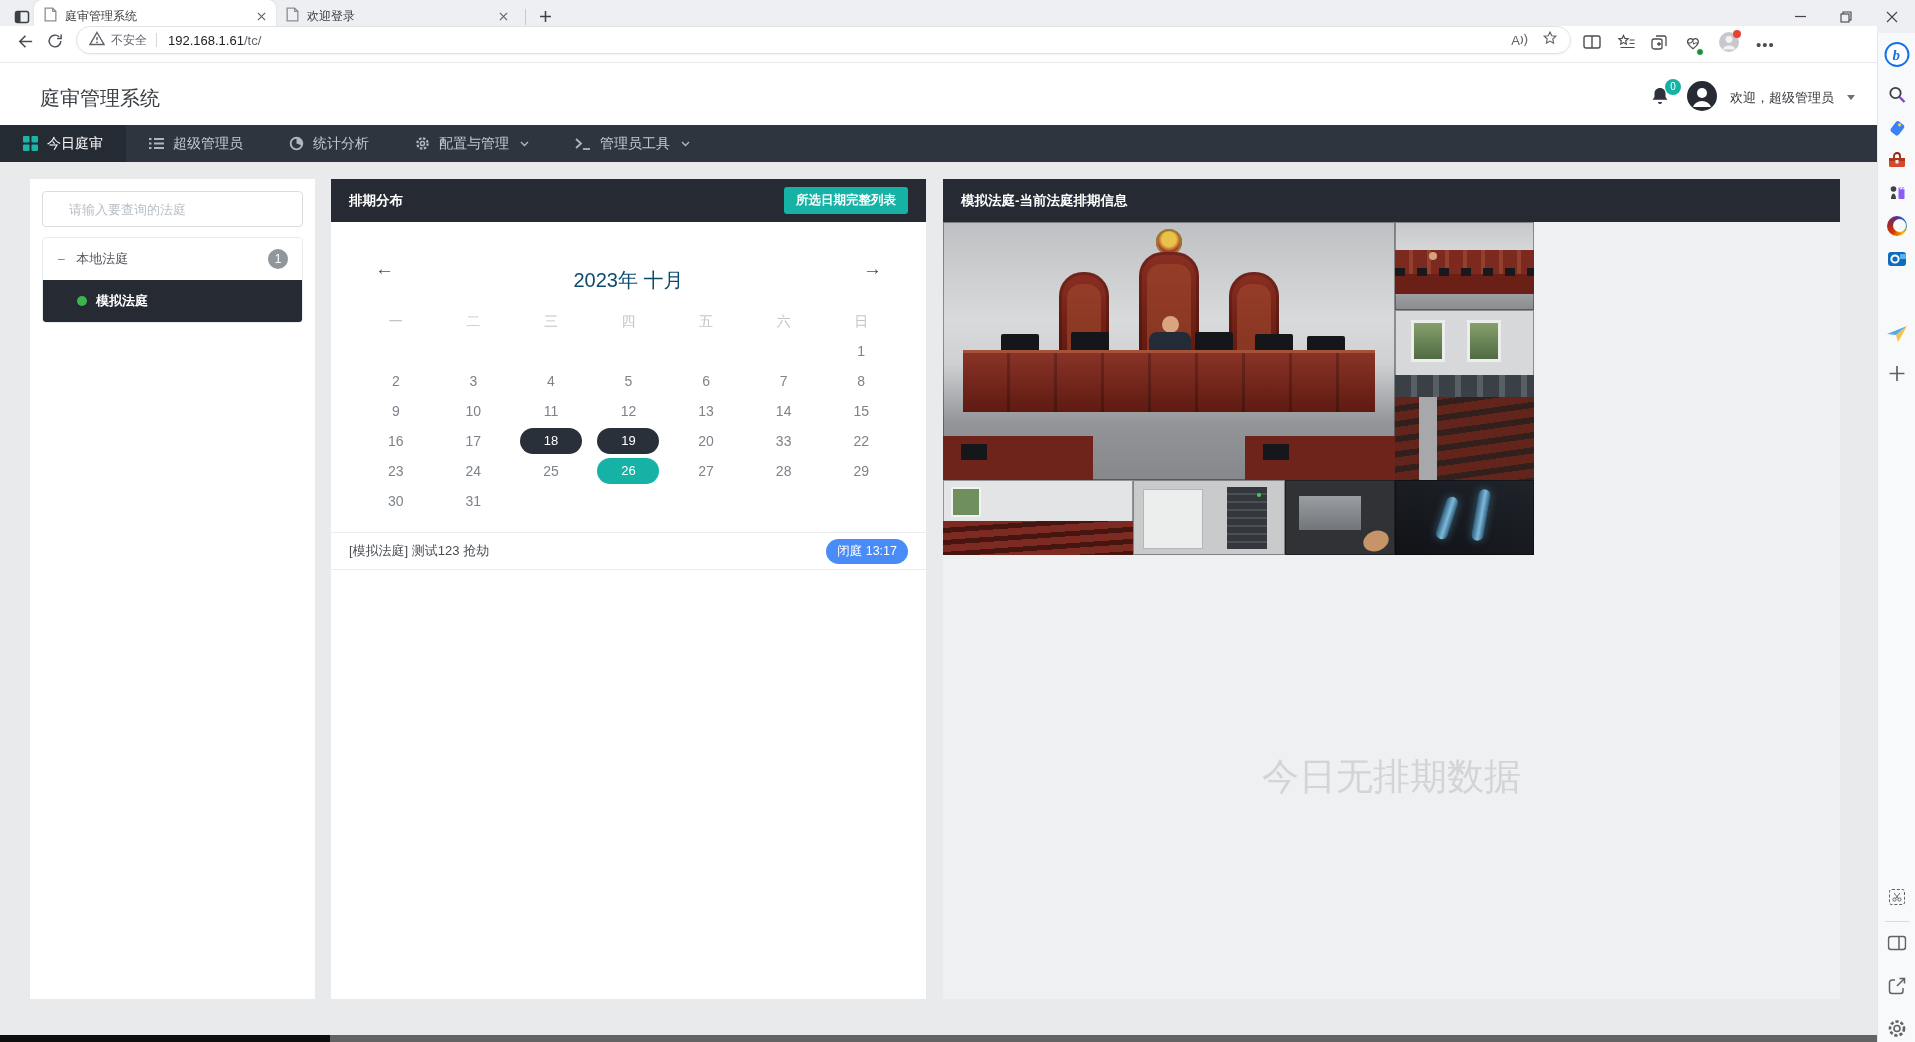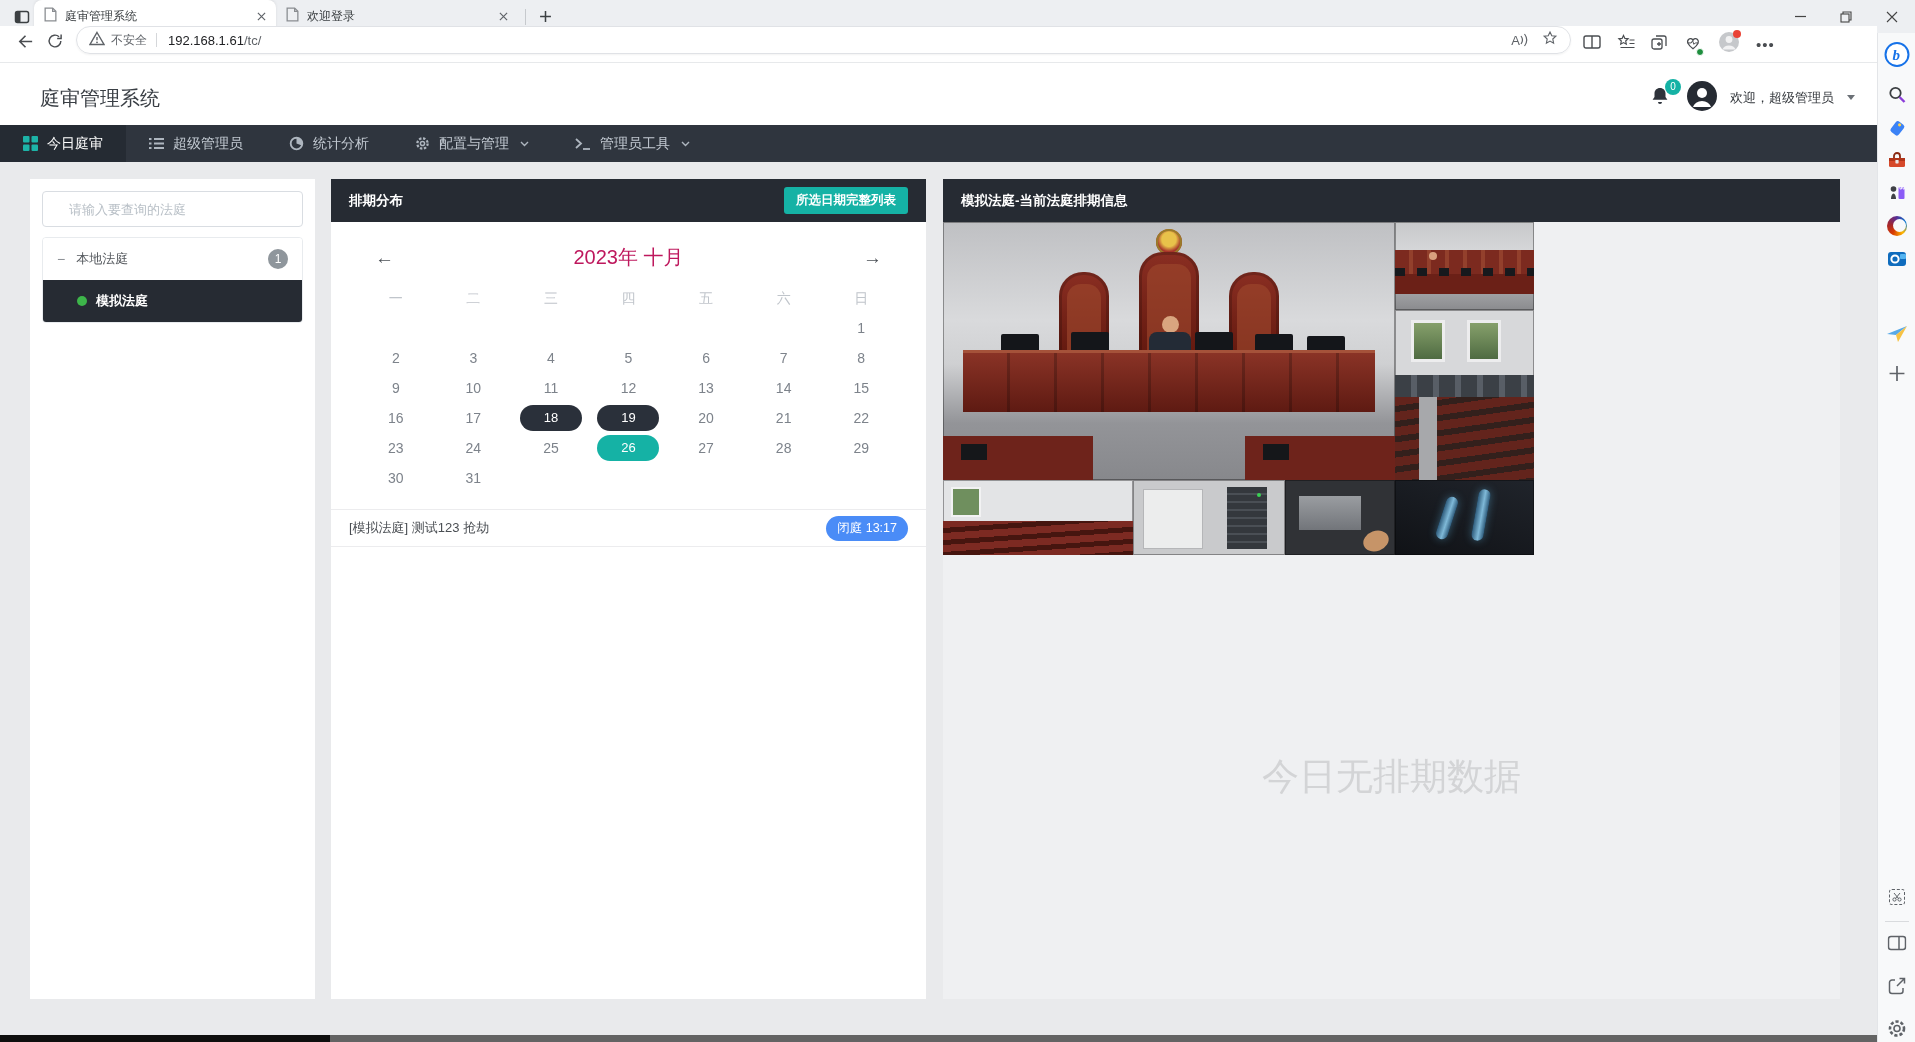--- a/index.html
+++ b/index.html
@@ -70,21 +70,21 @@
   .court-item{height:42px;background:#262b33;color:#fff;display:flex;align-items:center;padding-left:34px;font-size:13px;
     font-weight:bold;gap:9px;}
   .dot{width:10px;height:10px;border-radius:50%;background:#3db54a;}
 
   
   .card-cal{left:331px;top:17px;width:595px;height:820px;}
   .full-btn{background:#15b2a5;color:#fff;font-size:12.5px;font-weight:bold;padding:5px 12px;border-radius:3px;border:none;
     font-family:"Liberation Sans",sans-serif;}
   .month-row{display:flex;align-items:center;justify-content:space-between;padding:22px 44px 12px;}
   .m-arrow{font-size:19px;color:#4a4f55;}
-  .m-title{font-size:20px;color:#be185d;}
+  .m-title{font-size:20px;color:#0c4a6e;margin-top:23px;}
   .cal-week,.cal-days{display:grid;grid-template-columns:repeat(7,1fr);padding:0 26px;}
   .cal-week .wd{height:30px;line-height:30px;text-align:center;color:#c0c5cb;font-size:14px;}
   .cal-days .cell{height:30px;display:flex;align-items:center;justify-content:center;font-size:14px;color:#7d838b;}
   .pill{width:62px;height:26px;border-radius:13px;line-height:26px;text-align:center;color:#fff;font-size:13px;}
   .pill.dark{background:#2a303a;}
   .pill.teal{background:#15b2a5;}
   .event-row{margin-top:16px;border-top:1px solid #ececee;border-bottom:1px solid #ececee;height:38px;display:flex;
     align-items:center;padding:0 18px;}
   .event-text{font-size:13px;color:#4a4e53;flex:1;}
   .event-badge{background:#4a8cf7;color:#fff;font-size:12.5px;padding:4px 11px;border-radius:13px;}
@@ -441,21 +441,21 @@
           <div class="cell">15</div>
           <div class="cell">16</div>
           <div class="cell">17</div>
           <div class="cell">
             <span class="pill dark">18</span>
           </div>
           <div class="cell">
             <span class="pill dark">19</span>
           </div>
           <div class="cell">20</div>
-          <div class="cell">21</div>
+          <div class="cell">33</div>
           <div class="cell">22</div>
           <div class="cell">23</div>
           <div class="cell">24</div>
           <div class="cell">25</div>
           <div class="cell">
             <span class="pill teal">26</span>
           </div>
           <div class="cell">27</div>
           <div class="cell">28</div>
           <div class="cell">29</div>

